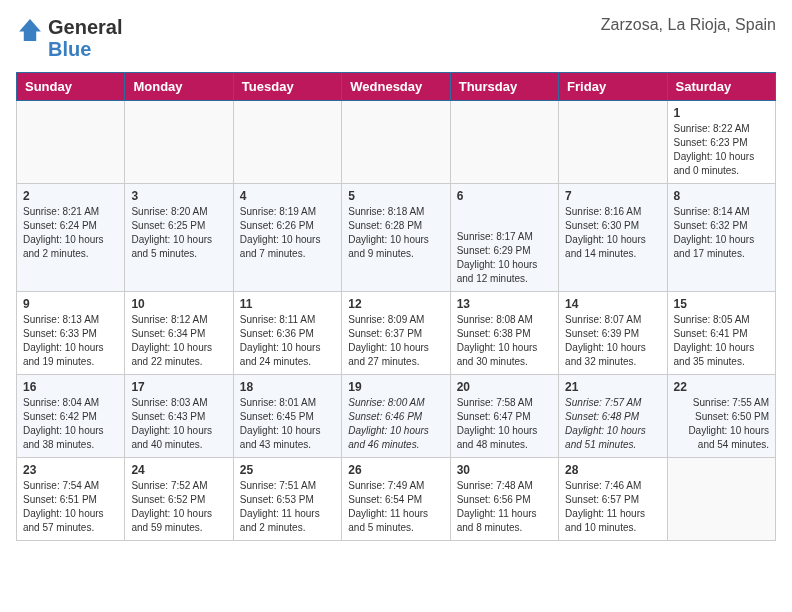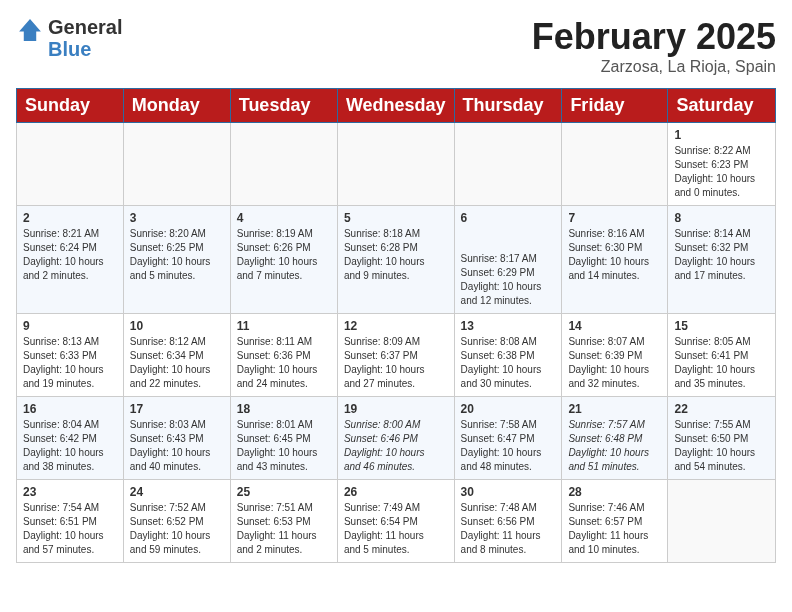--- a/index.html
+++ b/index.html
@@ -41,25 +41,25 @@
     .location {
       font-size: 16px;
       color: #555;
     }
     .calendar {
       width: 100%;
       border-collapse: collapse;
       border: 1px solid #ccc;
     }
     .calendar th {
-      background-color: #b91c1c;
+      background-color: #be185d;
       color: #fff;
       text-align: left;
       padding: 6px 8px;
-      font-size: 18px;
+      font-size: 13px;
       font-weight: bold;
       border: 1px solid #2d6aa0;
     }
     .calendar td {
       vertical-align: top;
       padding: 5px 6px;
       font-size: 10.5px;
       color: #333;
       border: 1px solid #ccc;
       width: calc(100% / 7);
@@ -90,21 +90,20 @@
   <div class="logo">
     <svg class="logo-icon" viewBox="0 0 36 36">
       <polygon points="18,4 32,20 26,20 26,32 10,32 10,20 4,20" fill="#3a7fc1"></polygon>
     </svg>
     <div class="logo-text">
       <span class="logo-general">General</span><br>
       <span class="logo-blue">Blue</span>
     </div>
   </div>
   <div class="title-block">
-    <div class="month-title">February 2025</div>
     <div class="location">Zarzosa, La Rioja, Spain</div>
   </div>
 </div>
 
 <table class="calendar">
   <thead>
     <tr>
     <th>Sunday</th>
         <th>Monday</th>
         <th>Tuesday</th>
@@ -270,21 +269,21 @@
         </td>
         <td>
           <span class="day-num">21</span>
           <div class="day-info" style="white-space: pre-line; font-style: italic;">Sunrise: 7:57 AM
 Sunset: 6:48 PM
 Daylight: 10 hours
 and 51 minutes.</div>
         </td>
         <td>
           <span class="day-num">22</span>
-          <div class="day-info" style="white-space: pre-line;">Sunrise: 7:55 AM
+          <div class="day-info" style="white-space: pre-line; text-align: right;">Sunrise: 7:55 AM
 Sunset: 6:50 PM
 Daylight: 10 hours
 and 54 minutes.</div>
         </td>
       </tr>
       <tr>
         <td>
           <span class="day-num">23</span>
           <div class="day-info" style="white-space: pre-line;">Sunrise: 7:54 AM
 Sunset: 6:51 PM

